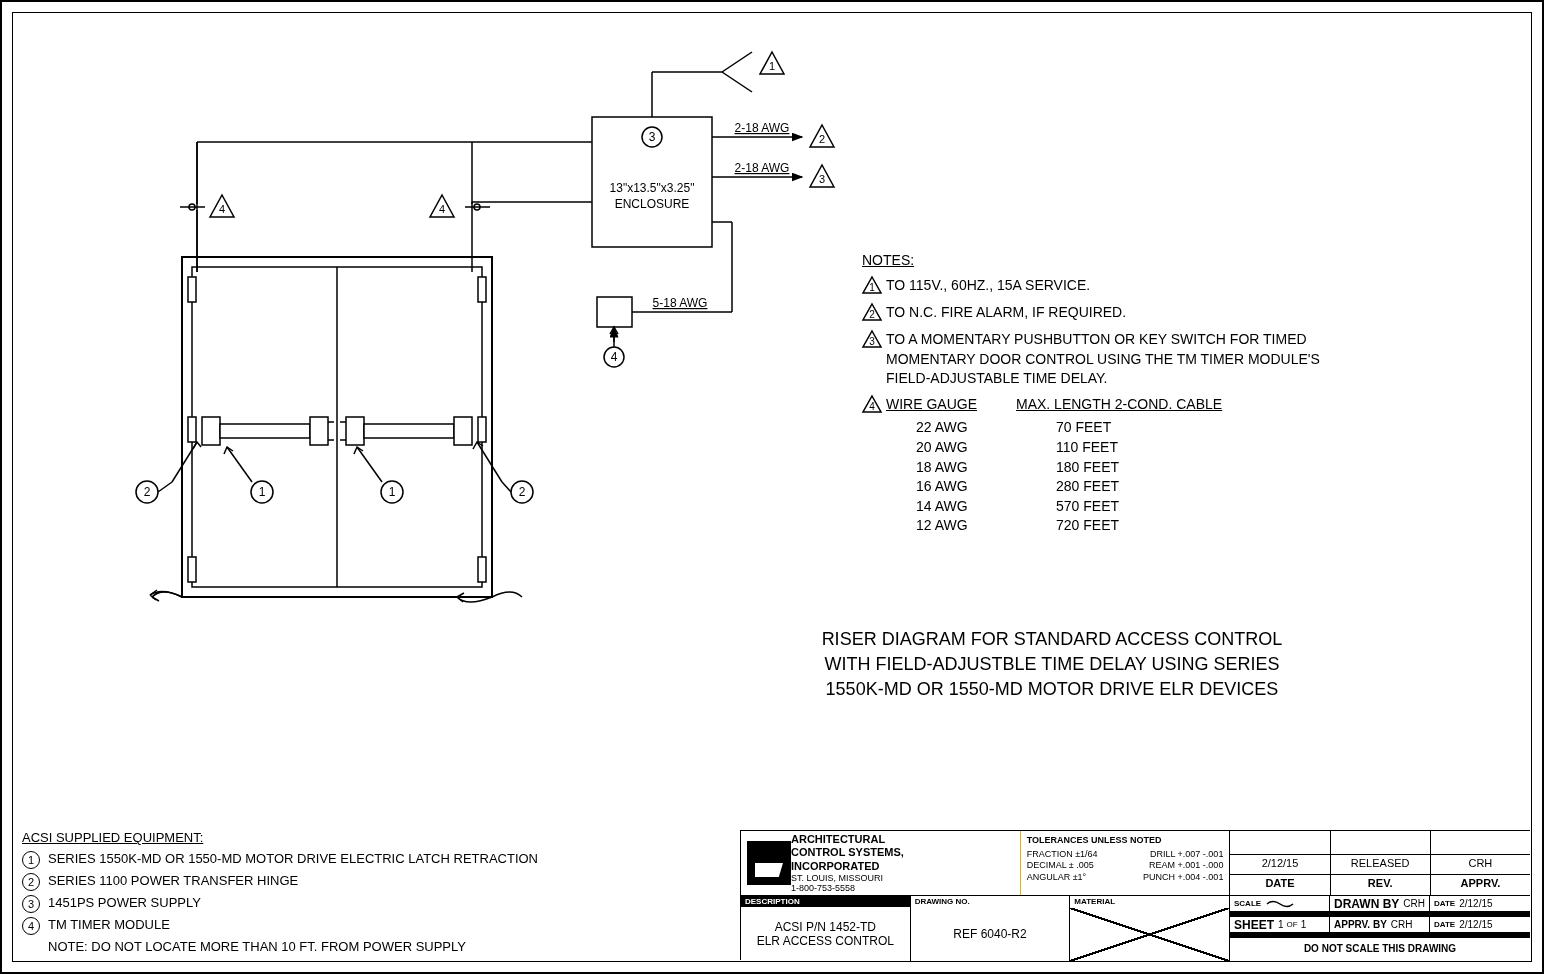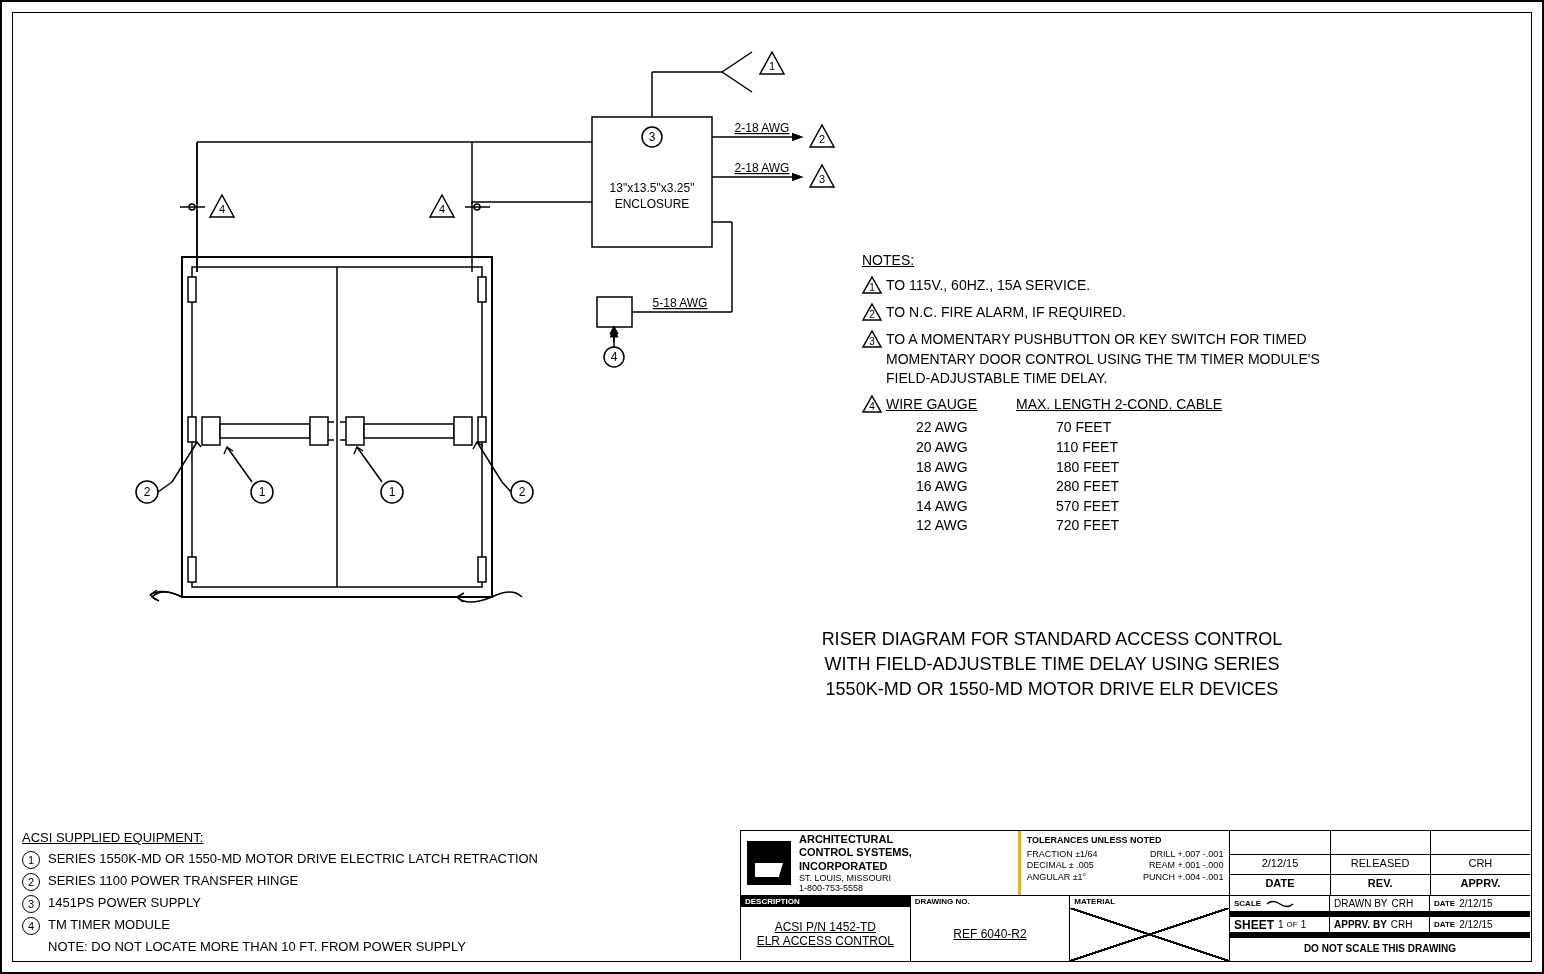--- a/index.html
+++ b/index.html
@@ -34,42 +34,42 @@
     .acsi-title { text-decoration: underline; margin-bottom: 6px; }
     .acsi-row { display: flex; align-items: flex-start; margin-bottom: 4px; }
     .acsi-circle { width: 26px; flex-shrink: 0; }
     .acsi-text { flex: 1; }
     .acsi-note { padding-left: 26px; font-size: 13px; }
     
     
     .title-block { position: absolute; bottom: 12px; right: 12px; width: 790px; height: 130px; border-left: 1px solid #000; border-top: 1px solid #000; background: #fff; }
     .tb-row { display: flex; height: 65px; border-bottom: 1px solid #000; }
     .tb-row:last-child { border-bottom: none; }
-    .tb-logo { width: 280px; border-right: 3px solid #eab308; padding: 4px 6px; display: flex; align-items: center; gap: 8px; }
+    .tb-logo { width: 280px; border-right: 1px solid #eab308; padding: 4px 6px; display: flex; align-items: center; }
     .tb-logo-mark { width: 44px; height: 44px; background: #000; position: relative; flex-shrink: 0; }
     .tb-logo-mark::after { content: ''; position: absolute; top: 22px; left: 8px; width: 28px; height: 14px; background: #fff; clip-path: polygon(0 0, 100% 0, 85% 100%, 0 100%); }
     .tb-logo-text { font-size: 11px; font-weight: bold; line-height: 1.2; }
     .tb-logo-sub { font-size: 9px; font-weight: normal; }
     .tb-tol { width: 210px; border-right: 1px solid #000; padding: 4px 6px; font-size: 9px; line-height: 1.3; }
     .tb-tol .tol-title { font-weight: bold; margin-bottom: 2px; }
     .tb-tol-grid { display: flex; justify-content: space-between; }
     .tb-rev { width: 300px; display: flex; flex-direction: column; }
     .tb-rev-top { flex: 1; display: flex; }
     .tb-rev-top > div { flex: 1; border-right: 1px solid #000; border-bottom: 1px solid #000; }
     .tb-rev-top > div:last-child { border-right: none; }
     .tb-rev-data { display: flex; height: 20px; }
     .tb-rev-data > div { flex: 1; border-right: 1px solid #000; border-bottom: 1px solid #000; text-align: center; font-size: 11px; padding: 2px; }
     .tb-rev-data > div:last-child { border-right: none; }
     .tb-rev-hdr { display: flex; height: 20px; }
     .tb-rev-hdr > div { flex: 1; border-right: 1px solid #000; text-align: center; font-size: 11px; font-weight: bold; padding: 2px; }
     .tb-rev-hdr > div:last-child { border-right: none; }
     
     .tb-desc { width: 170px; border-right: 1px solid #000; display: flex; flex-direction: column; }
     .tb-desc-label { font-size: 8px; font-weight: bold; background: #000; color: #fff; padding: 1px 4px; }
-    .tb-desc-text { flex: 1; padding: 4px; font-size: 12px; text-align: center; display: flex; flex-direction: column; justify-content: center; text-decoration: underline; }
+    .tb-desc-text { flex: 1; padding: 4px; font-size: 12px; text-align: center; display: flex; flex-direction: column; justify-content: center; }
     .tb-dwg { width: 160px; border-right: 1px solid #000; display: flex; flex-direction: column; }
     .tb-mat { width: 160px; border-right: 1px solid #000; display: flex; flex-direction: column; position: relative; }
     .tb-mat-x { position: absolute; top: 12px; left: 0; right: 0; bottom: 0; }
     .tb-mat-x::before, .tb-mat-x::after { content: ''; position: absolute; top: 0; left: 0; right: 0; bottom: 0; }
     .tb-mat-x::before { background: linear-gradient(to bottom right, transparent 49%, #000 49%, #000 51%, transparent 51%); }
     .tb-mat-x::after { background: linear-gradient(to bottom left, transparent 49%, #000 49%, #000 51%, transparent 51%); }
     .tb-right { width: 300px; display: flex; flex-direction: column; }
     .tb-right-row { display: flex; height: 21px; border-bottom: 6px solid #000000; }
     .tb-right-row:last-child { border-bottom: none; }
     .tb-right-row > div { border-right: 1px solid #000; font-size: 10px; padding: 2px 4px; display: flex; align-items: center; }
@@ -360,21 +360,21 @@
     </div>
     <div class="tb-right">
       <div class="tb-right-row">
         <div class="tb-scale">
               <span style="font-size:8px;font-weight:bold;margin-right:4px">SCALE</span>
               <svg width="30" height="12">
                 <path d="M2,6 Q8,1 15,6 Q22,11 28,6" stroke="#000" fill="none" stroke-width="1.5"></path>
               </svg>
             </div>
         <div class="tb-drawnby">
-              <span style="font-size:10px;font-weight:normal;margin-right:4px">DRAWN BY</span>
+              <span style="font-size:12px;font-weight:bold;margin-right:4px">DRAWN BY</span>
               <span>CRH</span>
             </div>
         <div class="tb-date">
               <span style="font-size:8px;font-weight:bold;margin-right:4px">DATE</span>
               <span>2/12/15</span>
             </div>
       </div>
       <div class="tb-right-row">
         <div class="tb-sheet">
               <span style="font-size:12px;font-weight:bold;margin-right:4px">SHEET</span>

